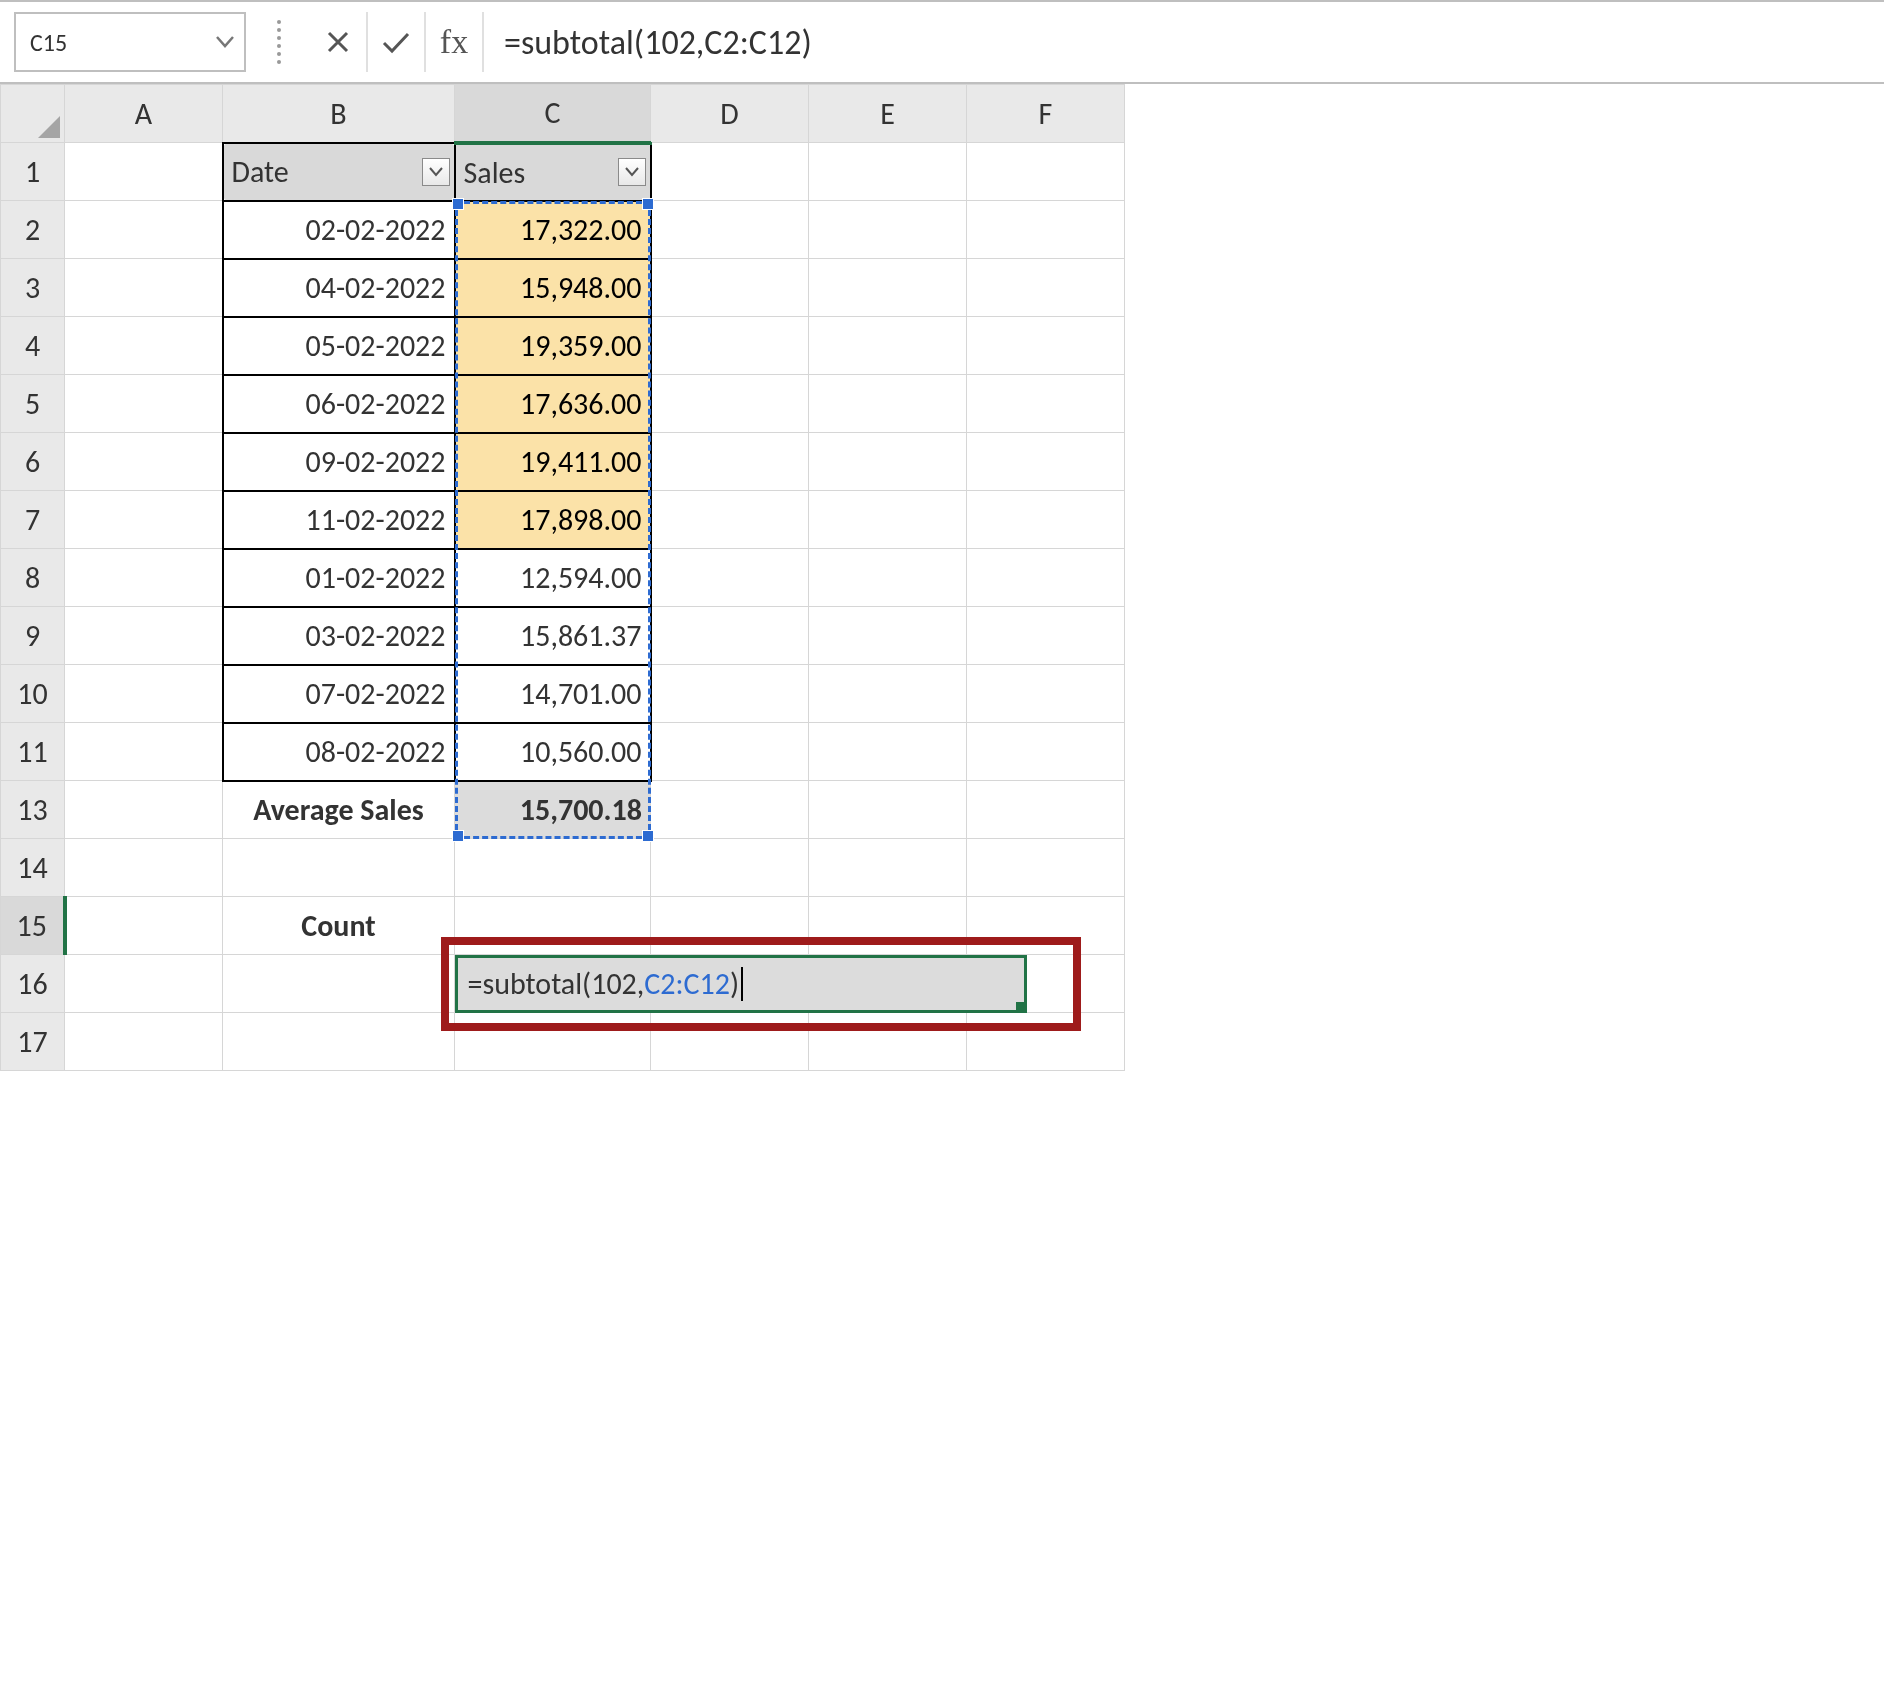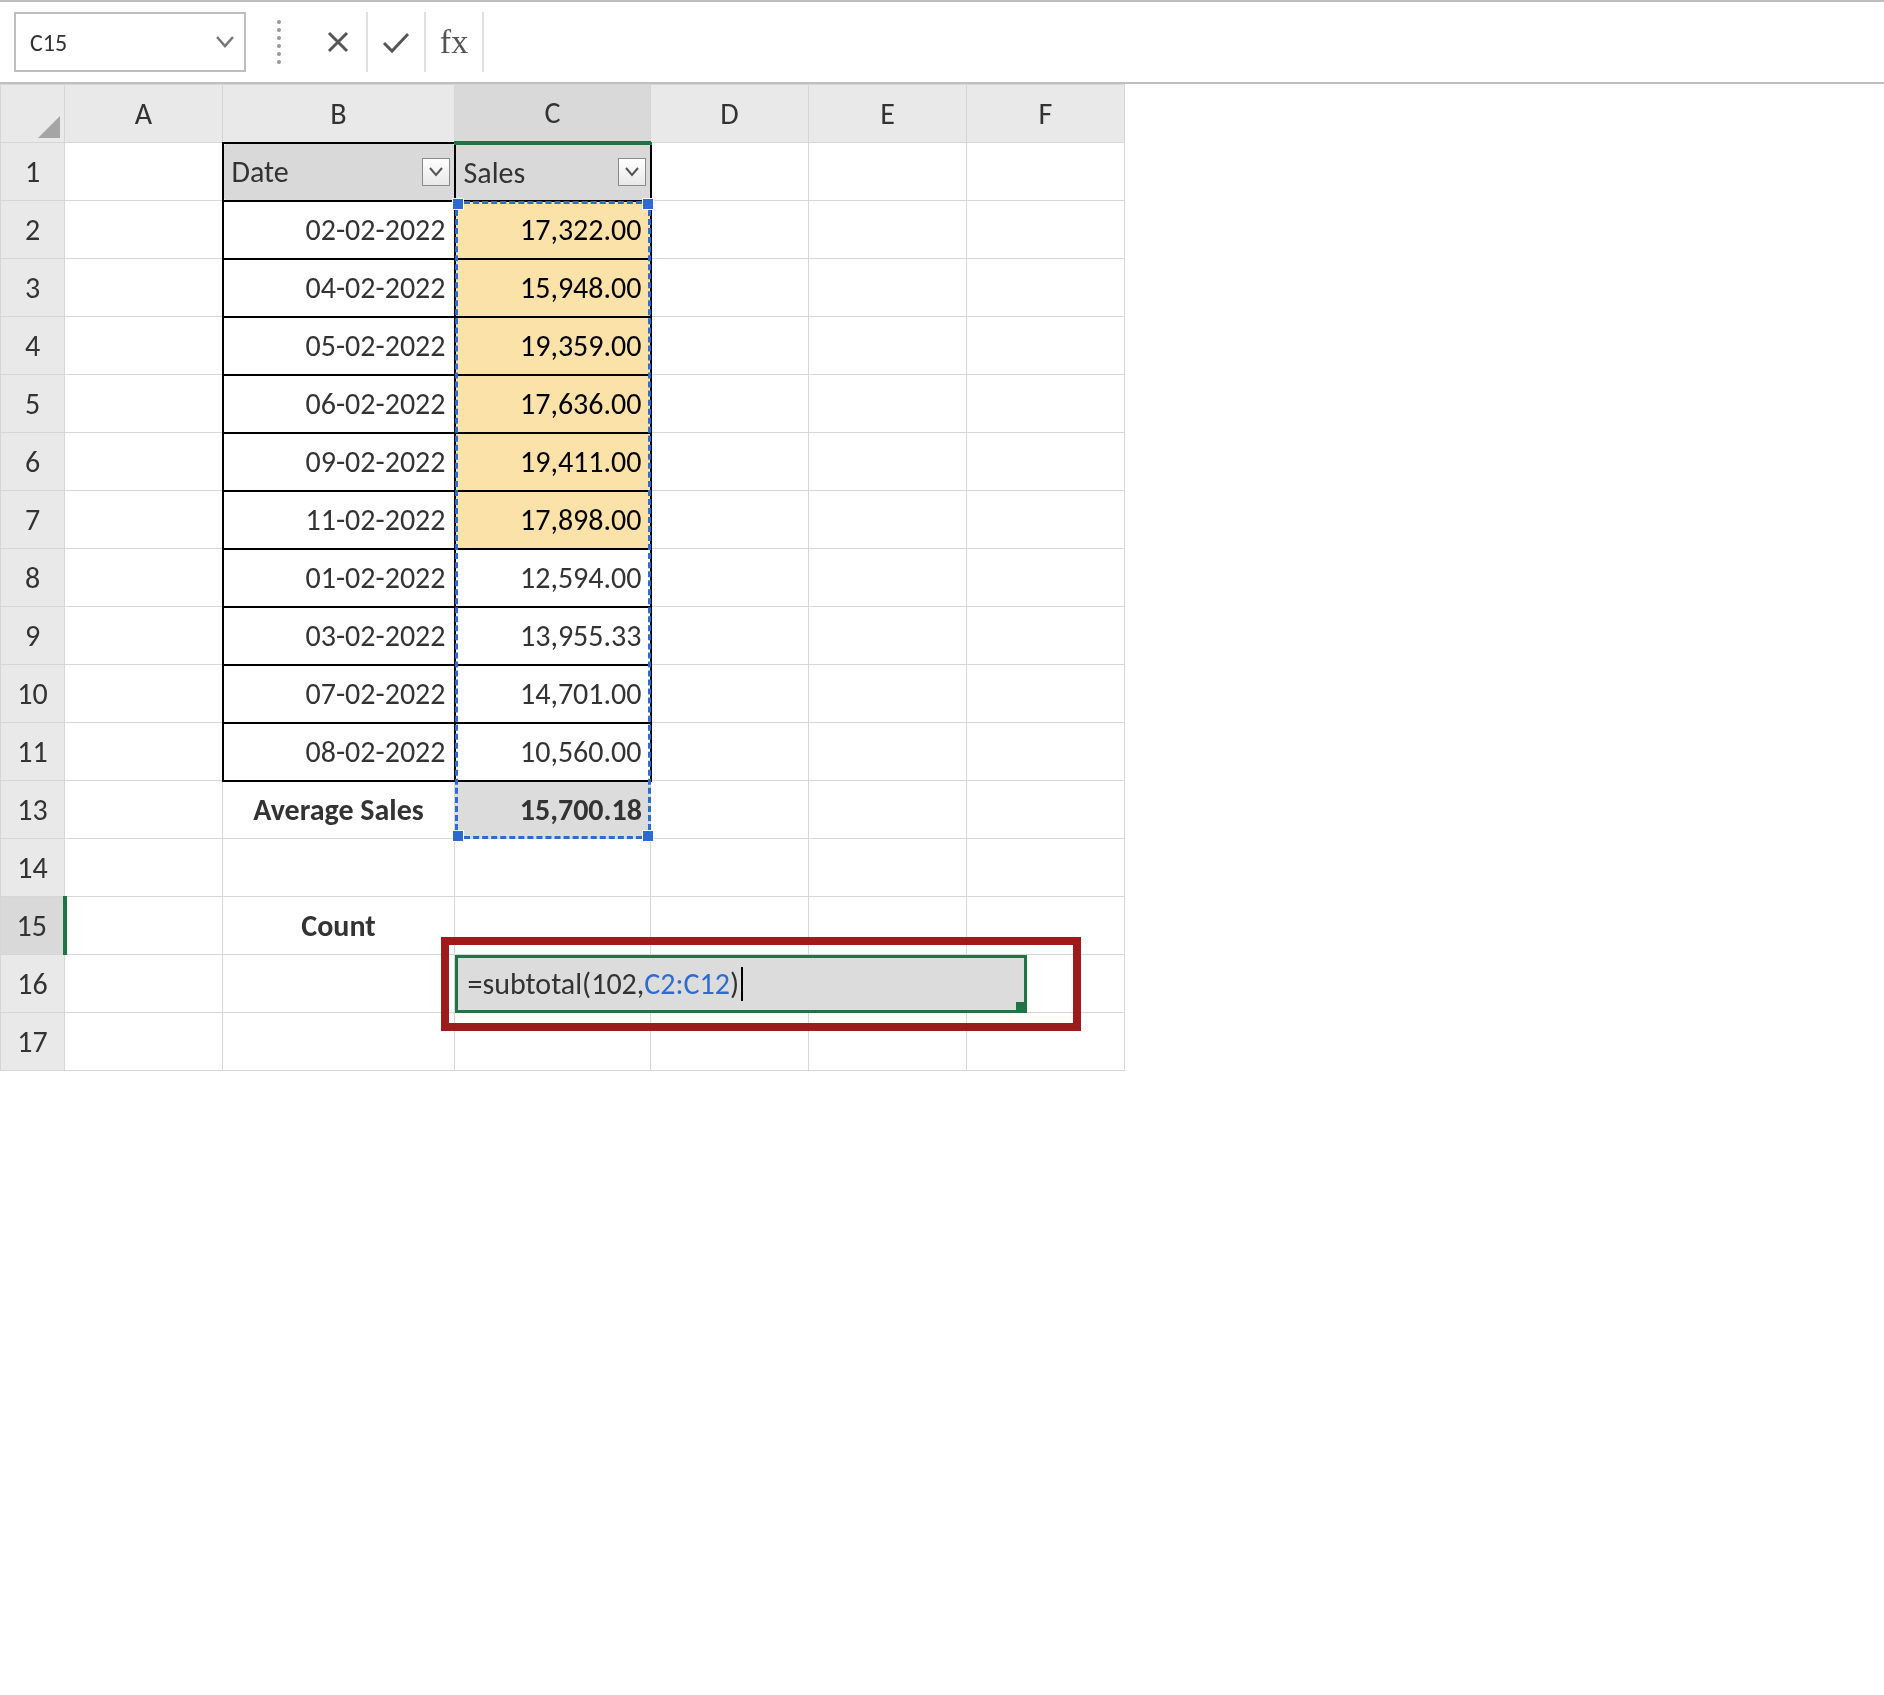--- a/index.html
+++ b/index.html
@@ -250,20 +250,23 @@
       </svg>
   </div>
   <div class="fb-btn">
     <svg width="30" height="24" viewBox="0 0 30 24">
         <path d="M3 13 L11 21 L27 4" stroke="#555" stroke-width="3" fill="none"></path>
       </svg>
   </div>
   <div class="fx-btn">
     <span>fx</span>
   </div>
+  <div class="formula-input">
+    <span>=subtotal(102,C2:C12)</span>
+  </div>
 </div>
 
 <div class="grid-wrap">
 <table class="sheet">
 
   <tbody>
         <tr>
     <th class="corner"></th>
     <th class="col-head wA"><span>A</span></th>
     <th class="col-head wB"><span>B</span></th>
@@ -423,21 +426,21 @@
   <tr>
     <th class="row-head"><span>9</span></th>
     <td></td>
     <td class="tbl-left tbl-bottom">
             <div class="cell-inner txt-right">
               <span>03-02-2022</span>
             </div>
           </td>
     <td class="tbl-left tbl-right tbl-bottom">
             <div class="cell-inner txt-right">
-              <span>13,955.33</span>
+              <span>15,861.37</span>
             </div>
           </td>
     <td></td>
           <td></td>
           <td></td>
   </tr>
   <tr>
     <th class="row-head"><span>10</span></th>
     <td></td>
     <td class="tbl-left tbl-bottom">

